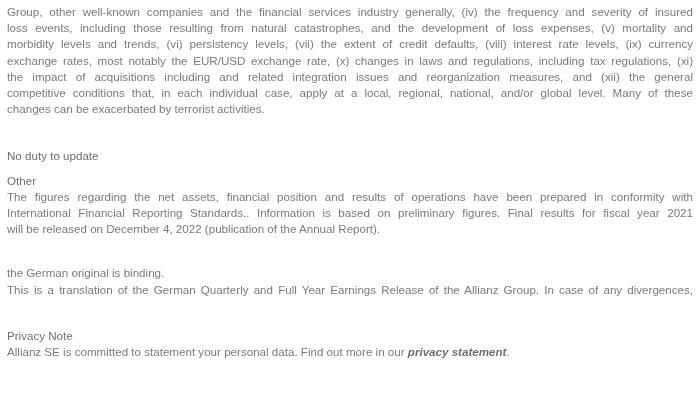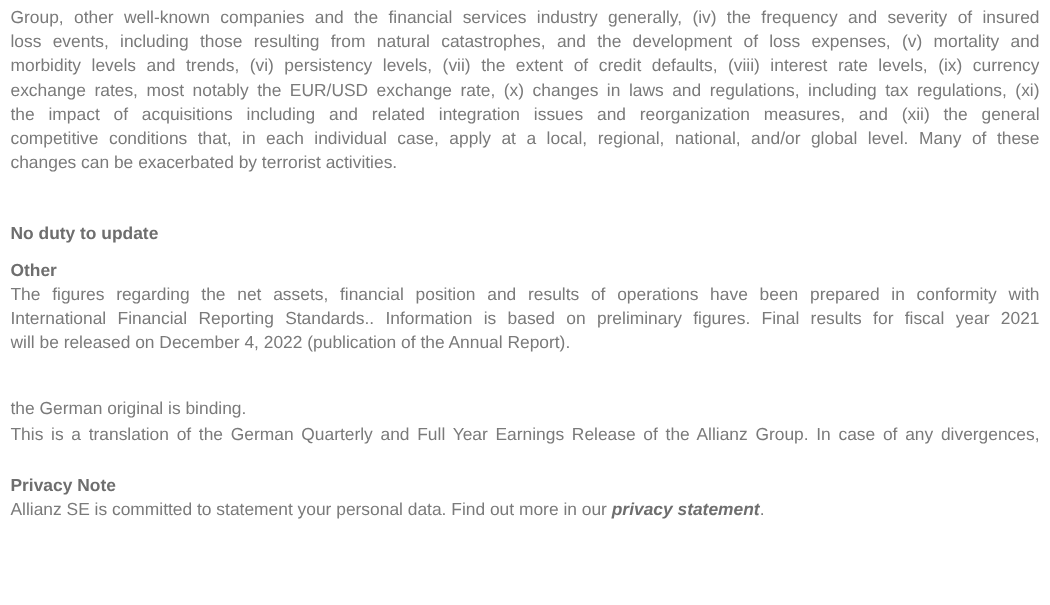--- a/index.html
+++ b/index.html
@@ -24,28 +24,28 @@
   .line {
     text-align: justify;
     text-align-last: justify;
     white-space: nowrap;
     overflow: hidden;
   }
   .line.last {
     text-align-last: left;
   }
   .heading {
-    font-weight: bold;
+    font-weight: normal;
     color: var(--heading-color);
     line-height: 16.2px;
   }
   .sec-no-duty   { margin-top: 31px; }
   .sec-other     { margin-top: 8px; }
   .sec-translate { margin-top: 28px; }
-  .sec-privacy   { margin-top: 18px; }
+  .sec-privacy   { margin-top: 30px; }
   .link-bold {
     font-weight: bold;
     color: var(--heading-color);
     cursor: pointer;
     font-style: italic;
   }
 </style>
 </head>
 <body>
 

